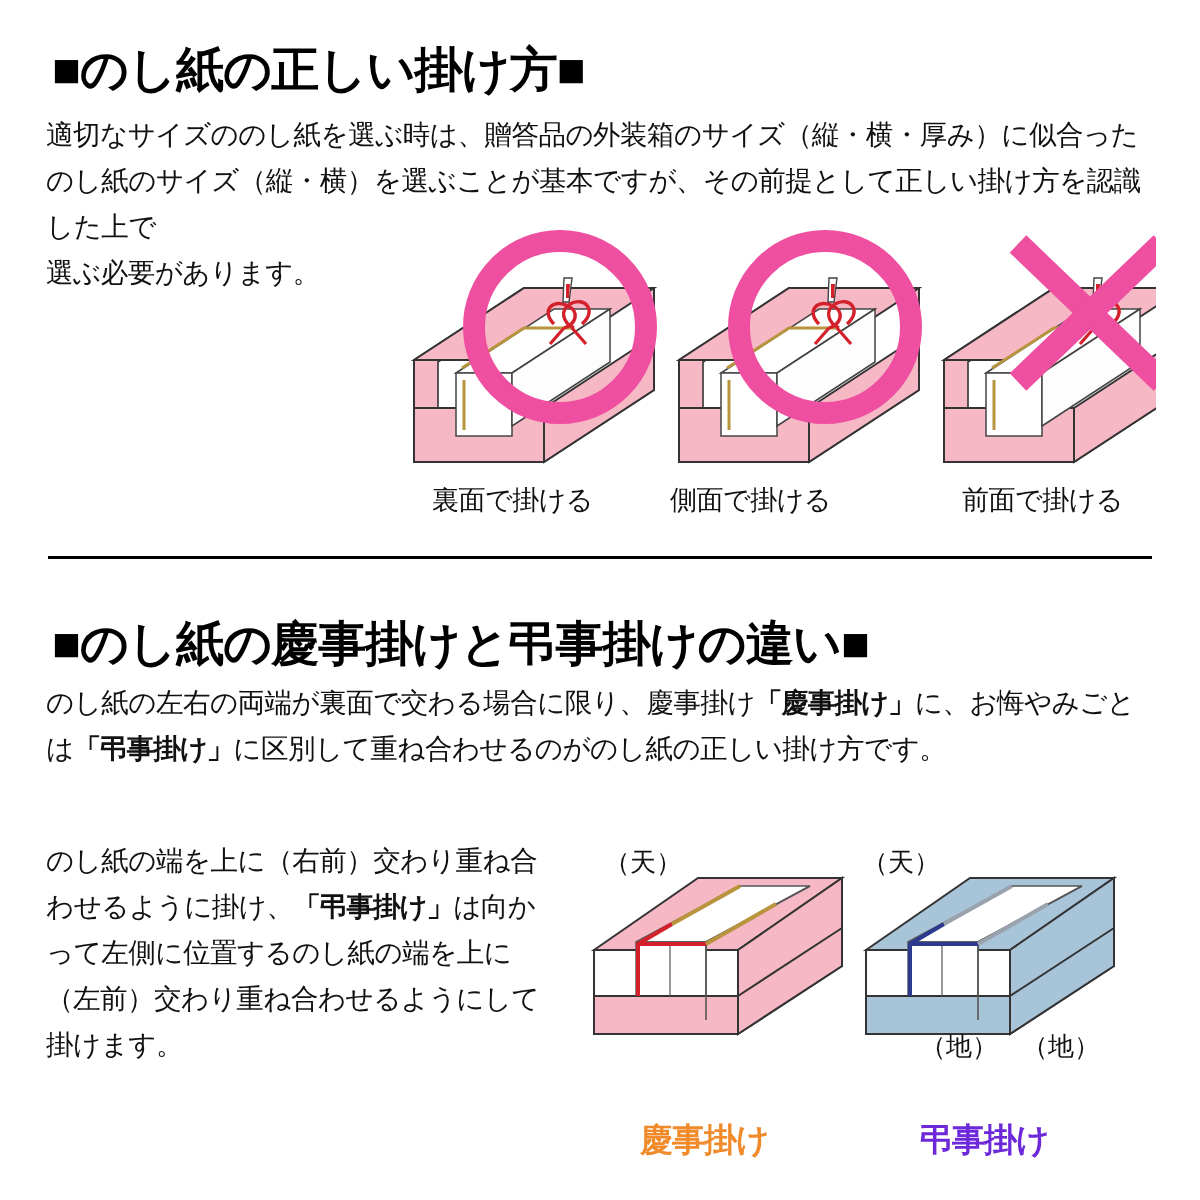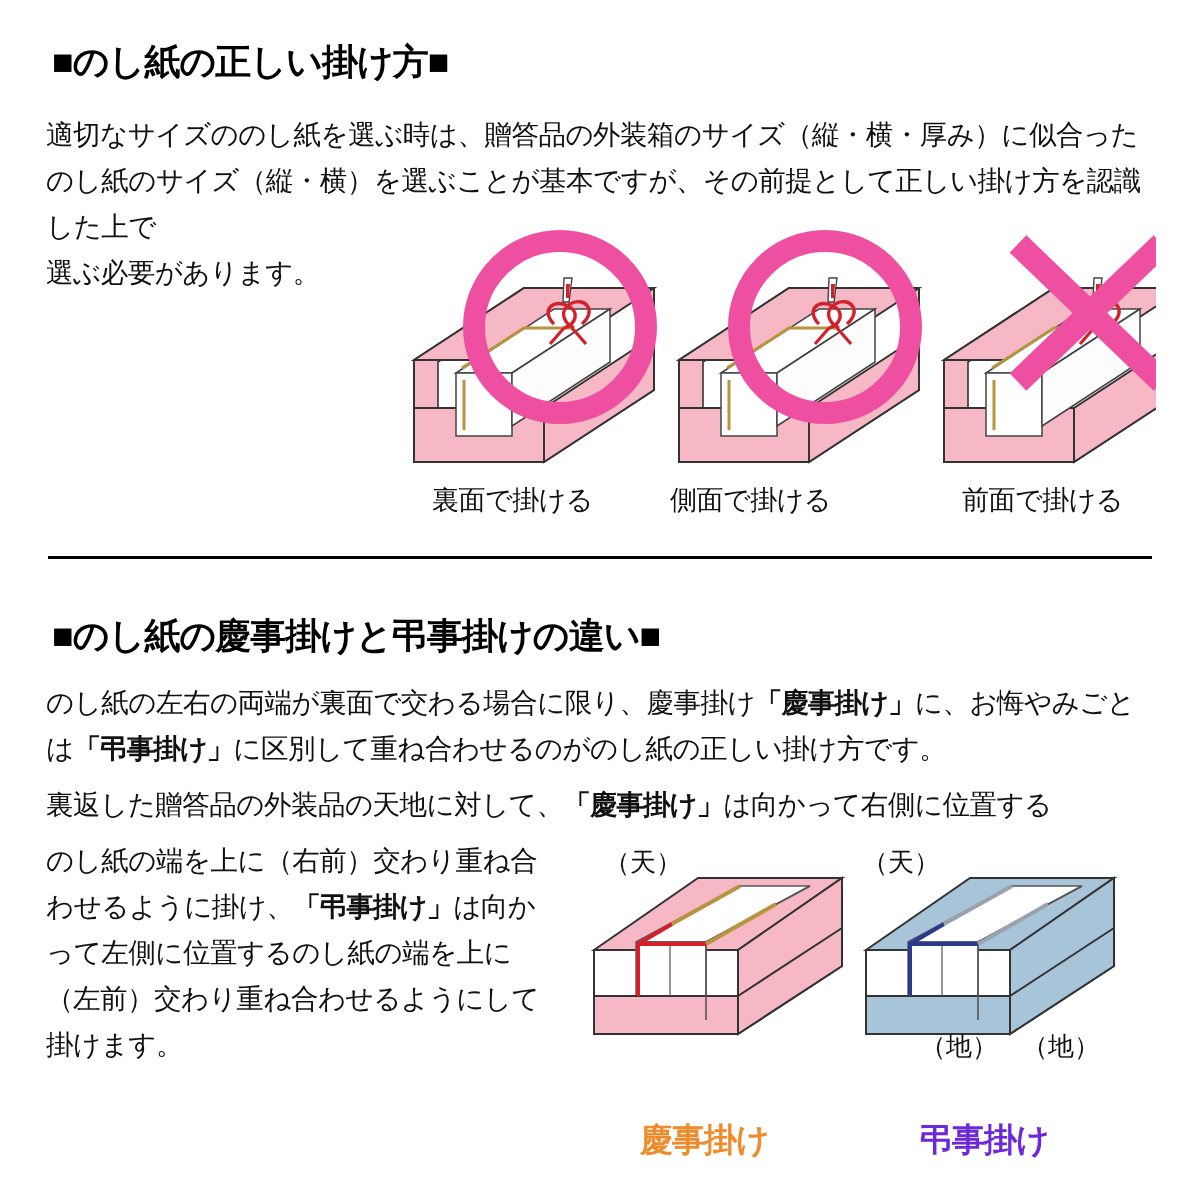--- a/index.html
+++ b/index.html
@@ -16,21 +16,21 @@
     overflow: hidden;
   }
   .page {
     position: absolute;
     inset: 0;
   }
 
   
   .section-heading {
     position: absolute;
-    font-size: 36px;
+    font-size: 48px;
     font-weight: bold;
     letter-spacing: -1px;
     white-space: nowrap;
     color: #000;
   }
   #heading-1 { left: 52px; top: 38px; }
   #heading-2 { left: 52px; top: 612px; }
 
   
   .body-text {
@@ -194,21 +194,20 @@
   <div class="fig-caption" id="cap-1">裏面で掛ける</div>
   <div class="fig-caption" id="cap-2">側面で掛ける</div>
   <div class="fig-caption" id="cap-3">前面で掛ける</div>
 
   <div id="divider"></div>
 
   <div class="section-heading" id="heading-2">■のし紙の慶事掛けと弔事掛けの違い■</div>
 
   <div class="body-text" id="para-2"><span>のし紙の左右の両端が裏面で交わる場合に限り、慶事掛け</span><span class="bold-q">「慶事掛け」</span><span>に、お悔やみごとは</span><span class="bold-q">「弔事掛け」</span><span>に区別して重ね合わせるのがのし紙の正しい掛け方です。</span></div>
 
-  <div class="body-text" id="para-3"><span>裏返した贈答品の外装品の天地に対して、</span><span class="bold-q">「慶事掛け」</span><span>は向かって右側に位置する</span></div>
 
   <div class="body-text" id="para-4"><span>のし紙の端を上に（右前）交わり重ね合わせるように掛け、</span><span class="bold-q">「弔事掛け」</span><span>は向かって左側に位置するのし紙の端を上に（左前）交わり重ね合わせるようにして掛けます。</span></div>
 
   <div id="figures-bottom">
     <svg width="580" height="270" viewBox="0 0 580 270">
 
       <g>
 
         <polygon points="14,112 118,40 262,40 158,112" fill="#f6b8c4" stroke="#333" stroke-width="2"></polygon>
 

